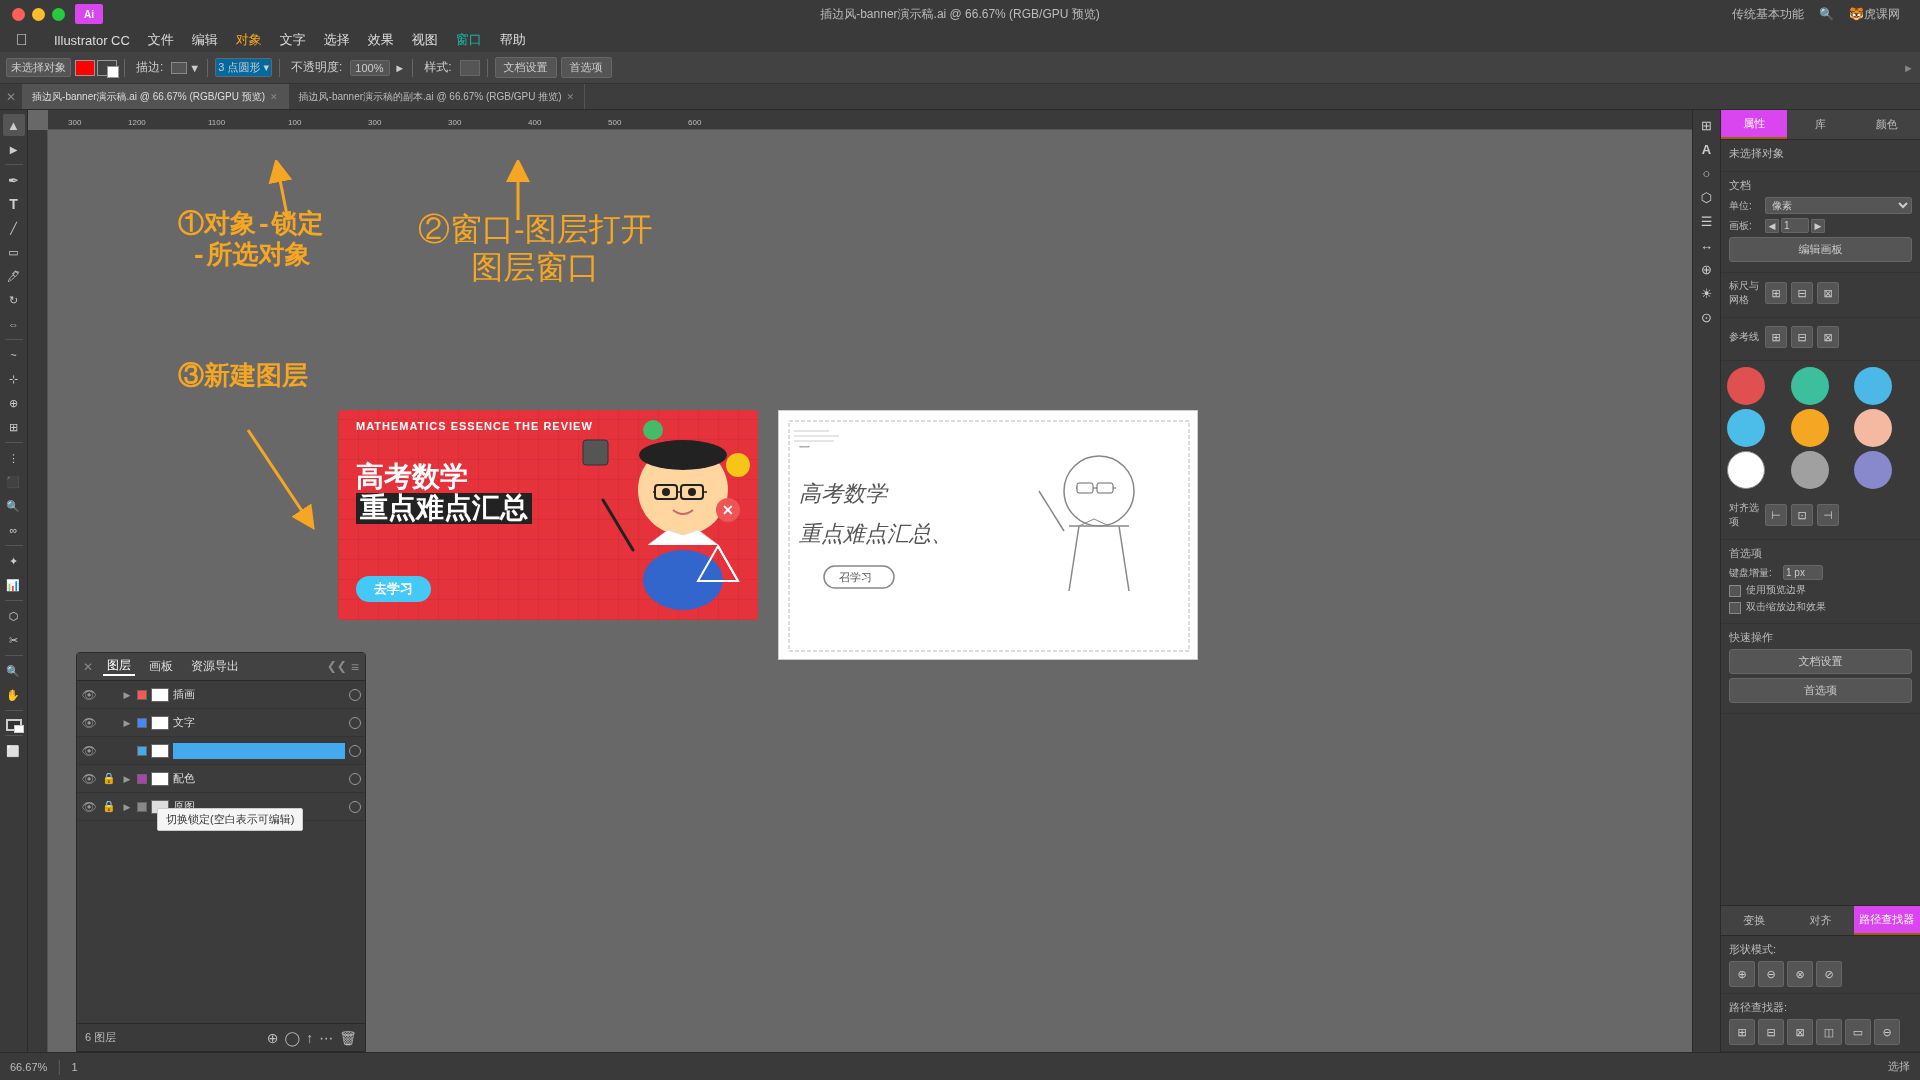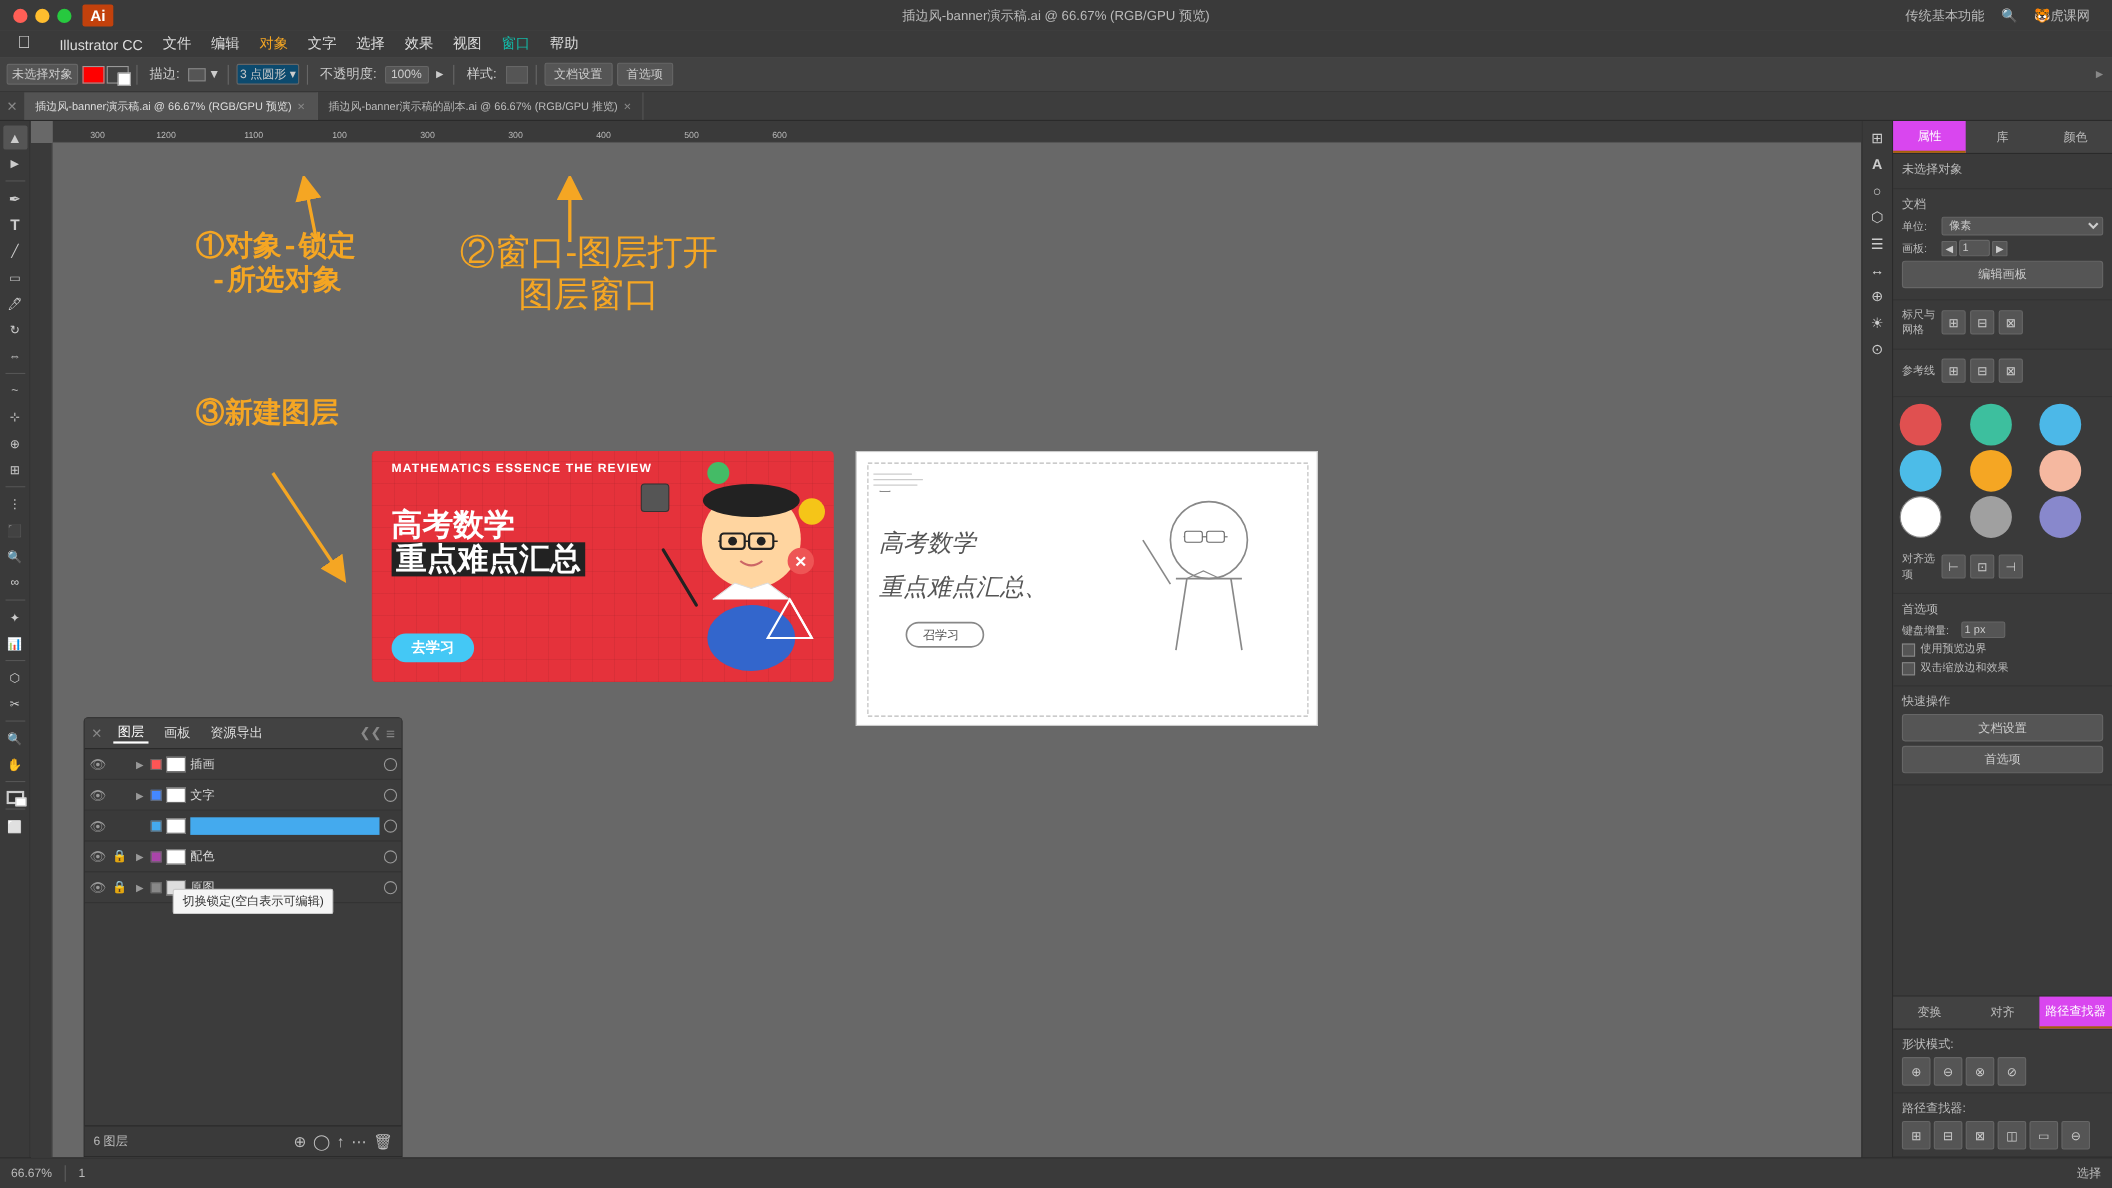--- a/index.html
+++ b/index.html
@@ -10,42 +10,42 @@
       width: 100%; height: 28px; background: #3a3a3a;
       display: flex; align-items: center; position: relative;
     }
     .traffic-lights { display: flex; gap: 7px; margin-left: 12px; }
     .tl { width: 13px; height: 13px; border-radius: 50%; }
     .tl-red { background: #ff5f56; }
     .tl-yellow { background: #ffbd2e; }
     .tl-green { background: #27c93f; }
     .titlebar-center { position: absolute; left: 50%; transform: translateX(-50%); color: #bbb; font-size: 12px; }
     .titlebar-app { display: flex; align-items: center; gap: 6px; margin-left: 10px; }
-    .ai-logo { background: #c2410c; color: white; font-weight: bold; font-size: 14px; width: 28px; height: 20px; display: flex; align-items: center; justify-content: center; border-radius: 2px; }
+    .ai-logo { background: #d946ef; color: white; font-weight: bold; font-size: 10px; width: 28px; height: 20px; display: flex; align-items: center; justify-content: center; border-radius: 2px; }
     .titlebar-right { position: absolute; right: 20px; display: flex; align-items: center; gap: 15px; }
     .titlebar-right span { color: #bbb; font-size: 12px; }
 
     
     #menubar {
       width: 100%; height: 24px; background: #3a3a3a;
       display: flex; align-items: center; padding: 0 8px; gap: 2px;
     }
     .menu-item { color: #ddd; font-size: 13px; padding: 0 8px; cursor: pointer; height: 100%; display: flex; align-items: center; }
     .apple-menu { font-size: 16px; margin-right: 8px; }
 
     
     #toolbar {
       width: 100%; height: 32px; background: #424242;
       display: flex; align-items: center; padding: 0 6px; gap: 4px;
       border-bottom: 1px solid #333;
     }
     .toolbar-label { color: #ccc; font-size: 12px; padding: 0 4px; }
     .toolbar-box { background: #555; border: 1px solid #666; color: #ccc; font-size: 11px; padding: 1px 4px; border-radius: 2px; min-width: 40px; }
     .toolbar-separator { width: 1px; height: 18px; background: #666; margin: 0 3px; }
-    .toolbar-select { background: #0c4a6e; border: 1px solid #666; color: #ccc; font-size: 11px; padding: 1px 2px; border-radius: 2px; text-align: right; }
+    .toolbar-select { background: #0369a1; border: 1px solid #666; color: #ccc; font-size: 11px; padding: 1px 2px; border-radius: 2px; text-align: right; }
     .toolbar-btn { background: #555; border: 1px solid #666; color: #ccc; font-size: 11px; padding: 2px 8px; border-radius: 2px; cursor: pointer; }
 
     
     #tabbar {
       width: 100%; height: 26px; background: #3d3d3d;
       display: flex; align-items: center; padding: 0 40px 0 6px;
       border-bottom: 1px solid #2a2a2a;
     }
     .tab { display: flex; align-items: center; gap: 5px; padding: 0 10px; height: 100%; color: #bbb; font-size: 11px; border-right: 1px solid #555; cursor: pointer; position: relative; }
     .tab.active { background: #535353; color: #ddd; }
@@ -322,21 +322,21 @@
         <div style="position:absolute;bottom:-4px;right:-4px;width:10px;height:8px;background:#fff;border:1px solid #ccc;"></div>
       </div>
     </div>
     <div class="lt-separator"></div>
     <div class="lt-tool" style="font-size:11px;">⬜</div>
   </div>
 
   <div id="canvas-area">
 
     <div class="ruler-h">
-      <div style="position:relative;height:100%;margin-left:14px;">
+      <div style="position:relative;height:100%;margin-left:0;">
         <span style="position:absolute;left:20px;bottom:2px;color:#bbb;font-size:8px;">300</span>
         <span style="position:absolute;left:80px;bottom:2px;color:#bbb;font-size:8px;">1200</span>
         <span style="position:absolute;left:160px;bottom:2px;color:#bbb;font-size:8px;">1100</span>
         <span style="position:absolute;left:240px;bottom:2px;color:#bbb;font-size:8px;">100</span>
         <span style="position:absolute;left:320px;bottom:2px;color:#bbb;font-size:8px;">300</span>
         <span style="position:absolute;left:400px;bottom:2px;color:#bbb;font-size:8px;">300</span>
         <span style="position:absolute;left:480px;bottom:2px;color:#bbb;font-size:8px;">400</span>
         <span style="position:absolute;left:560px;bottom:2px;color:#bbb;font-size:8px;">500</span>
         <span style="position:absolute;left:640px;bottom:2px;color:#bbb;font-size:8px;">600</span>
       </div>

